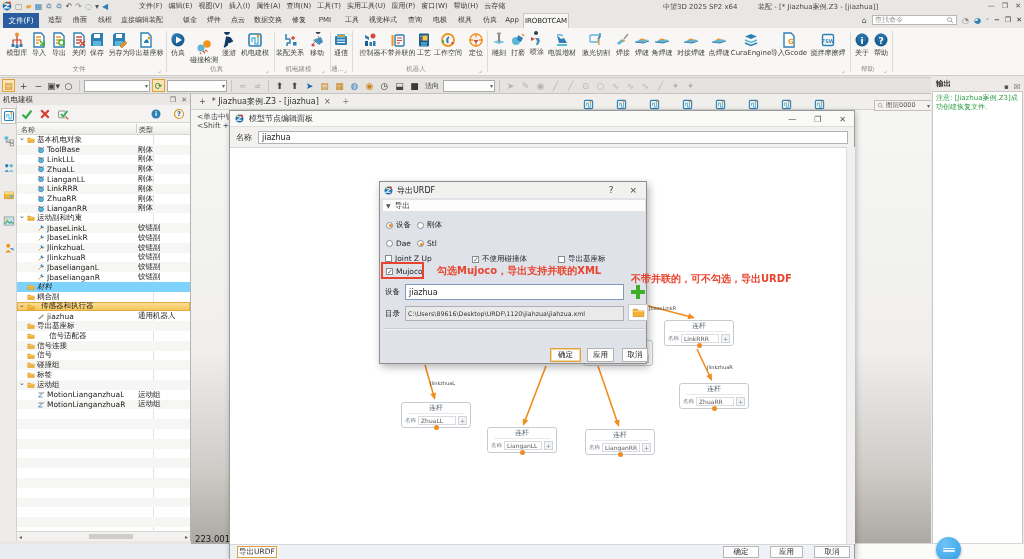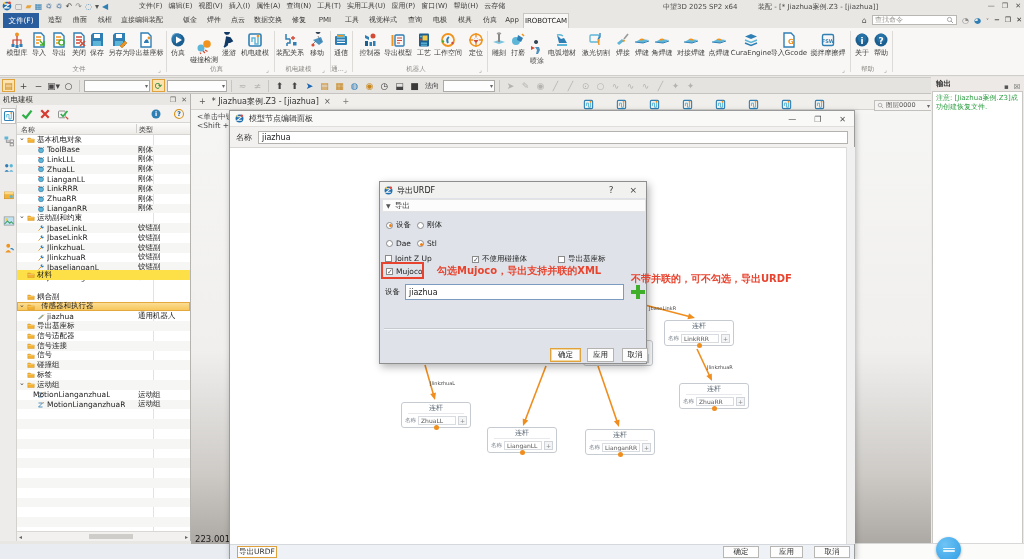--- a/index.html
+++ b/index.html
@@ -373,21 +373,21 @@
         <div class="rlb">控制器</div>
       </div>
       <div class="ritem" style="left: 375px; top: 1px; width: 46px;">
         <div class="ric">
           <svg width="16" height="16" viewBox="0 0 16 16">
             <rect x="5" y="3" width="9" height="11" rx="1" fill="none" stroke="#2f7fb5" stroke-width="1.4"></rect>
             <path d="M7 6 h5 M7 8.5 h5 M7 11 h3" stroke="#d24b36" stroke-width="1.1"></path>
             <path d="M2.5 3 v11" stroke="#f0941f" stroke-width="2"></path>
           </svg>
         </div>
-        <div class="rlb">导出模型</div>
+        <div class="rlb">不带并联的</div>
       </div>
       <div class="ritem" style="left: 401px; top: 1px; width: 46px;">
         <div class="ric">
           <svg width="16" height="16" viewBox="0 0 16 16">
             <rect x="3" y="1.5" width="10" height="13" rx="1" fill="#1b5e8f"></rect>
             <rect x="6.5" y="3.5" width="5" height="5" fill="#f7c948"></rect>
             <circle cx="5" cy="4.5" r="1" fill="#5db6d8"></circle>
             <circle cx="5" cy="7.5" r="1" fill="#d24b36"></circle>
             <rect x="5" y="10.5" width="6" height="1.4" fill="#5db6d8"></rect>
             <rect x="5" y="12.6" width="6" height="1.2" fill="#5db6d8"></rect>
@@ -434,21 +434,21 @@
       <div class="ritem" style="left: 495px; top: 1px; width: 46px;">
         <div class="ric">
           <svg width="16" height="16" viewBox="0 0 16 16">
             <circle cx="6" cy="9" r="4" fill="#5db6d8"></circle>
             <path d="M8 3 l5 3 -2 4 -4 -2" fill="#2f7fb5"></path>
             <path d="M12 2 l2 2" stroke="#f0941f" stroke-width="1.6"></path>
           </svg>
         </div>
         <div class="rlb">打磨</div>
       </div>
-      <div class="ritem" style="left: 514px; top: 9px; width: 46px;">
+      <div class="ritem" style="left: 514px; top: 0; width: 46px;">
         <div class="ric">
           <svg width="16" height="16" viewBox="0 0 16 16">
             <path d="M2 6 l4 2 -4 2 z" fill="#d24b36"></path>
             <path d="M7 4 a2 2 0 1 1 .1 0" fill="#345"></path>
             <path d="M6 7 l4 0 l1 3 l-2 4 h-2 l1 -4 z" fill="#2f7fb5" opacity="0.85"></path>
           </svg>
         </div>
         <div class="rlb">喷涂</div>
       </div>
       <div class="ritem" style="left: 539px; top: 1px; width: 46px;">
@@ -868,21 +868,21 @@
           <span style="position: absolute; left: 20px; top: 1px;">
             <svg width="8" height="8" viewBox="0 0 16 16">
               <path d="M3 13 l6 -6" stroke="#f0941f" stroke-width="2"></path>
               <path d="M8 3 a4 4 0 0 1 5 5 l-3 1 -3 -3 z" fill="#2f7fb5"></path>
               <circle cx="11.5" cy="5" r="1.2" fill="#fff"></circle>
             </svg>
           </span>
           <span class="tname" style="position: absolute; left: 30px; max-width: 88px;">JbaselianganR</span>
           <span class="ttype">铰链副</span>
         </div>
-        <div class="trow" style="top: 135px; height: 9.8px; background: #fde047;">
+        <div class="trow" style="top: 147px; height: 9.8px; background: #7dd3fc; font-style: italic;">
           <span style="position: absolute; left: 10px; top: 1px;">
             <svg width="8" height="8" viewBox="0 0 16 16">
               <path d="M1.5 4 h5 l1.5 2 h6.5 v7 h-13 z" fill="#f3b234" stroke="#c98a1a" stroke-width="0.8"></path>
               <path d="M1.5 7 h13 v-1 h-13 z" fill="#fbd98a"></path>
             </svg>
           </span>
           <span class="tname" style="position: absolute; left: 20px; max-width: 98px;">材料</span>
         </div>
         <div class="trow" style="top: 156.8px; height: 9.8px;">
           <span style="position: absolute; left: 10px; top: 1px;">
@@ -923,21 +923,21 @@
           </span>
           <span class="tname" style="position: absolute; left: 20px; max-width: 98px;">导出基座标</span>
         </div>
         <div class="trow" style="top: 196px; height: 9.8px;">
           <span style="position: absolute; left: 10px; top: 1px;">
             <svg width="8" height="8" viewBox="0 0 16 16">
               <path d="M1.5 4 h5 l1.5 2 h6.5 v7 h-13 z" fill="#f3b234" stroke="#c98a1a" stroke-width="0.8"></path>
               <path d="M1.5 7 h13 v-1 h-13 z" fill="#fbd98a"></path>
             </svg>
           </span>
-          <span class="tname" style="position: absolute; left: 20px; max-width: 98px;">信号适配器</span>
+          <span class="tname" style="position: absolute; left: 32px; max-width: 98px;">信号适配器</span>
         </div>
         <div class="trow" style="top: 205.8px; height: 9.8px; background: rgb(246, 246, 245);">
           <span style="position: absolute; left: 10px; top: 1px;">
             <svg width="8" height="8" viewBox="0 0 16 16">
               <path d="M1.5 4 h5 l1.5 2 h6.5 v7 h-13 z" fill="#f3b234" stroke="#c98a1a" stroke-width="0.8"></path>
               <path d="M1.5 7 h13 v-1 h-13 z" fill="#fbd98a"></path>
             </svg>
           </span>
           <span class="tname" style="position: absolute; left: 20px; max-width: 98px;">信号连接</span>
         </div>
@@ -978,21 +978,21 @@
           </span>
           <span class="tname" style="position: absolute; left: 20px; max-width: 98px;">运动组</span>
         </div>
         <div class="trow" style="top: 254.8px; height: 9.8px;">
           <span style="position: absolute; left: 20px; top: 1px;">
             <svg width="8" height="8" viewBox="0 0 16 16">
               <path d="M3 4 h8 l-8 8 h8" stroke="#2f7fb5" stroke-width="1.6" fill="none"></path>
               <circle cx="12.5" cy="3.5" r="1.5" fill="#f0941f"></circle>
             </svg>
           </span>
-          <span class="tname" style="position: absolute; left: 16px; max-width: 88px;">MotionLianganzhuaL</span>
+          <span class="tname" style="position: absolute; left: 30px; max-width: 88px;">MotionLianganzhuaL</span>
           <span class="ttype">运动组</span>
         </div>
         <div class="trow" style="top: 264.6px; height: 9.8px; background: rgb(246, 246, 245);">
           <span style="position: absolute; left: 20px; top: 1px;">
             <svg width="8" height="8" viewBox="0 0 16 16">
               <path d="M3 4 h8 l-8 8 h8" stroke="#2f7fb5" stroke-width="1.6" fill="none"></path>
               <circle cx="12.5" cy="3.5" r="1.5" fill="#f0941f"></circle>
             </svg>
           </span>
           <span class="tname" style="position: absolute; left: 30px; max-width: 88px;">MotionLianganzhuaR</span>
@@ -1263,20 +1263,30 @@
       </div>
       <div class="drow" style="left: 5px; top: 100px; width: 258px; height: 20px;">
         <span class="dlbl" style="margin-left: 0px;">设备</span>
         <div id="dlg-devinput">jiazhua</div>
         <div style="position: absolute; left: 244px; top: 1px; width: 18px; height: 18px;">
           <svg width="18" height="18">
             <path d="M7 2 h4 v5 h5 v4 h-5 v5 h-4 v-5 h-5 v-4 h5 z" fill="#3fae29"></path>
           </svg>
         </div>
       </div>
+      <div class="drow" style="left: 5px; top: 122px; width: 258px; height: 19px;">
+        <span class="dlbl" style="margin-left: 0px;">目录</span>
+        <div id="dlg-dirinput">C:\Users\89616\Desktop\URDF\1120\jiahzua\jiahzua.xml</div>
+        <div style="position: absolute; left: 243px; top: 0px; width: 20px; height: 17px; background: rgb(253, 253, 253); border: 1px solid rgb(201, 199, 195); display: flex; align-items: center; justify-content: center;">
+          <svg width="13" height="13" viewBox="0 0 16 16">
+            <path d="M1.5 4 h5 l1.5 2 h6.5 v7 h-13 z" fill="#f3b234" stroke="#c98a1a" stroke-width="0.8"></path>
+            <path d="M1.5 7 h13 v-1 h-13 z" fill="#fbd98a"></path>
+          </svg>
+        </div>
+      </div>
       <div style="position: absolute; left: 4px; top: 146px; width: 260px; height: 1px; background: rgb(198, 202, 209); box-shadow: rgb(244, 246, 248) 0px 1px 0px;"></div>
       <div class="dbtn focus" style="left: 170px; top: 166px; width: 31px;">确定</div>
       <div class="dbtn" style="left: 207px; top: 166px; width: 27px;">应用</div>
       <div class="dbtn" style="left: 242px; top: 166px; width: 26px;">取消</div>
     </div>
     <div class="red-ann" id="ann1" style="left: 437px; top: 264px; color: rgb(232, 67, 46);">勾选Mujoco，导出支持并联的XML</div>
     <div class="red-ann" id="ann2" style="left: 631px; top: 265px; color: rgb(232, 67, 46); margin-top: 7px;">不带并联的，可不勾选，导出URDF</div>
     <div id="mujoco-rect"></div>
   </div>
 

